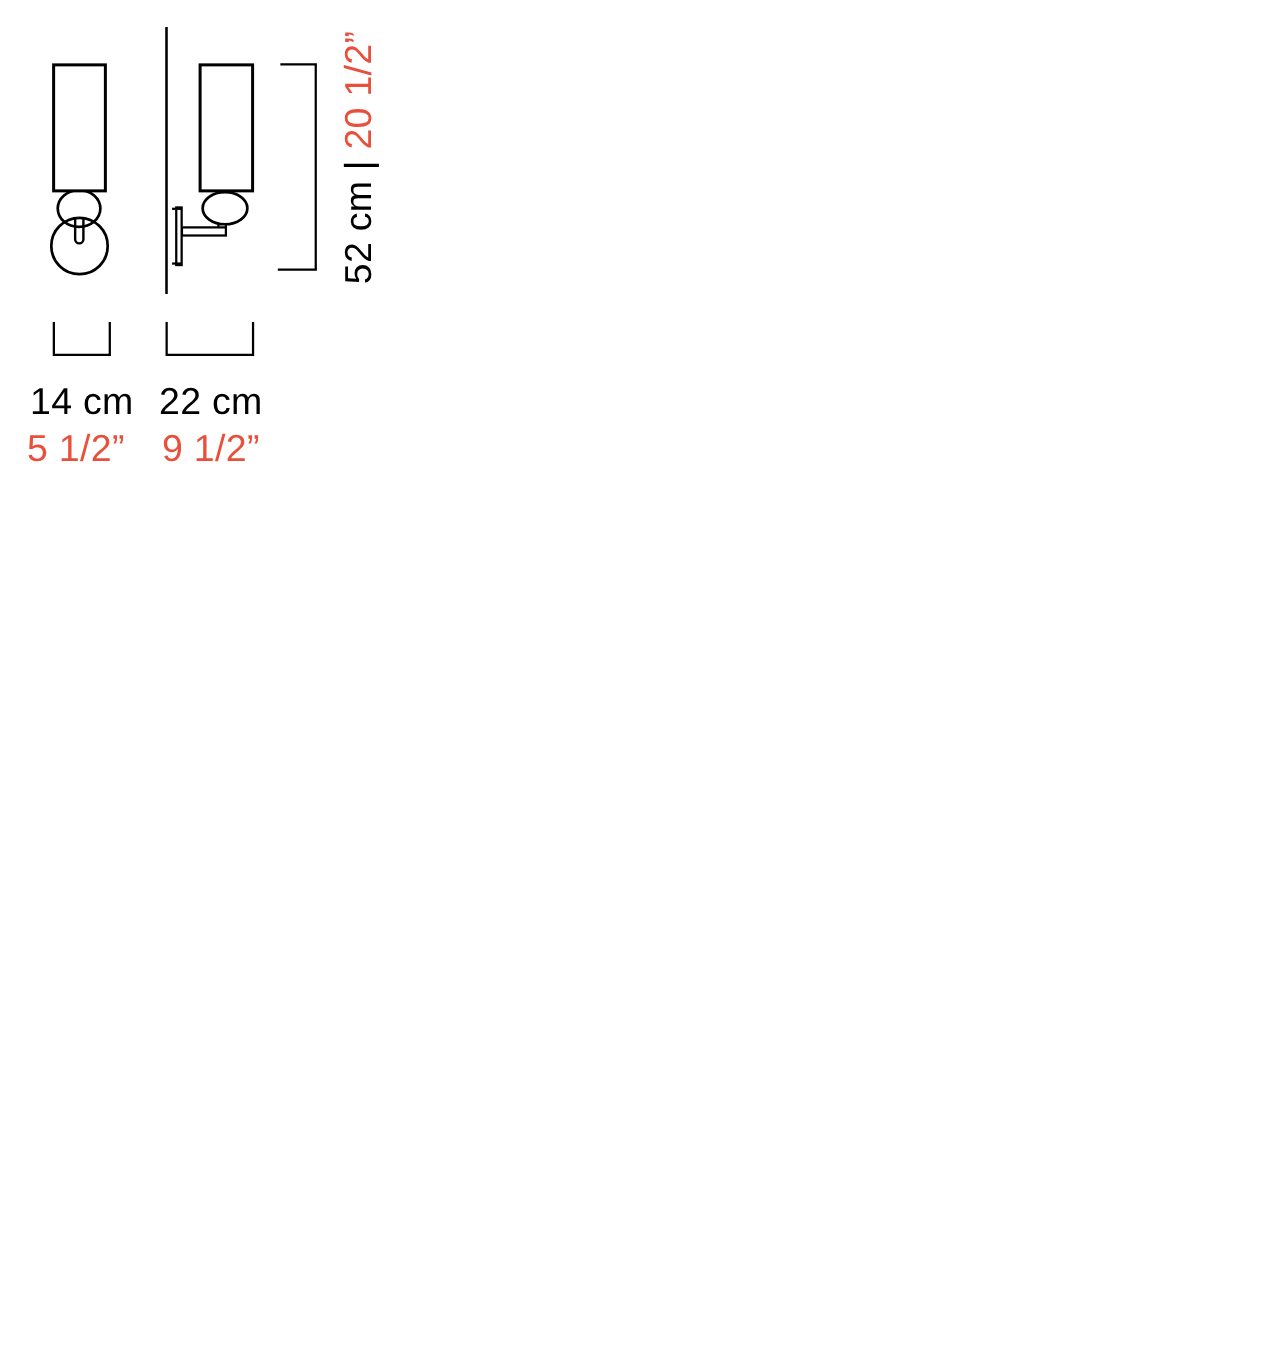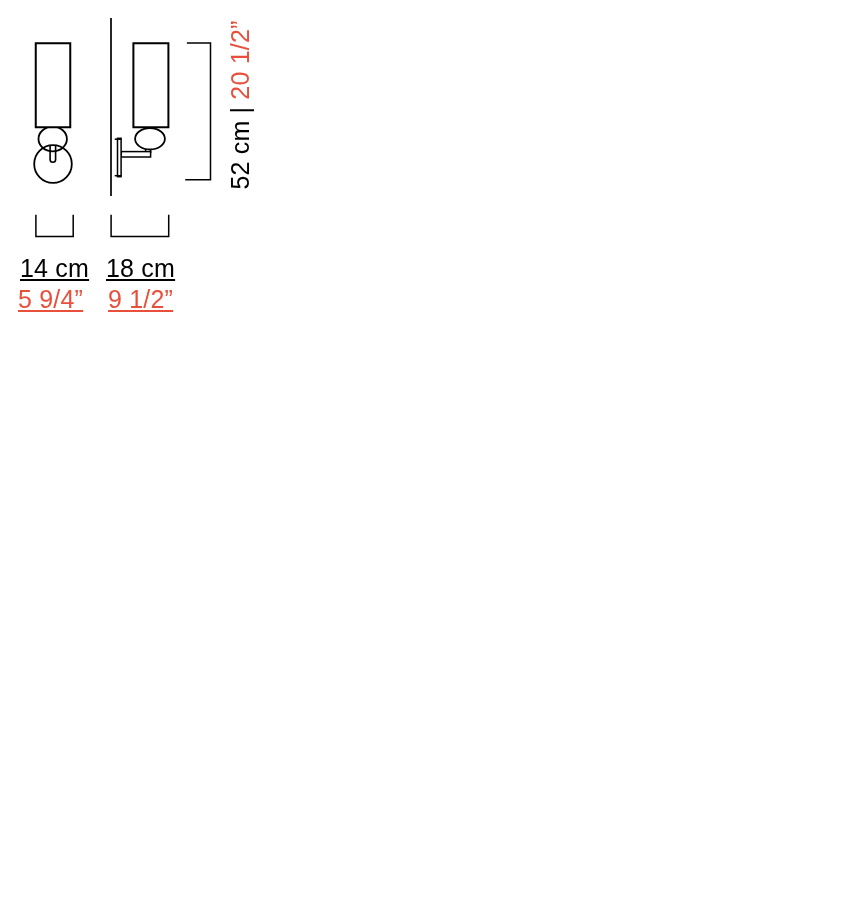--- a/index.html
+++ b/index.html
@@ -14,21 +14,20 @@
   .drawing-svg { position: absolute; left: 0; top: 0; }
   .ln  { stroke: var(--line, #000); fill: none; }
   .lnf { stroke: var(--line, #000); fill: #fff; }
   .dim {
     position: absolute;
     font-size: 25px;
     line-height: 1;
     white-space: nowrap;
     color: var(--metric, #000);
     letter-spacing: 0.2px;
-    text-decoration: underline;
   }
   .imperial { color: var(--accent, #e8503c); }
   .height-label {
     position: absolute;
     left: 240px;
     top: 105px;
     transform: translate(-50%, -50%) rotate(-90deg);
     white-space: nowrap;
     font-size: 25px;
     line-height: 1;
@@ -65,19 +64,19 @@
     <path class="ln" d="M186.9 42.9 H210.5 V179.7 H185.2" stroke-width="1.5"></path>
 
     <path class="ln" d="M35.9 214.7 V236.5 H73.2 V214.7" stroke-width="1.5"></path>
     <path class="ln" d="M111.1 214.7 V236.5 H168.7 V214.7" stroke-width="1.5"></path>
   </svg>
 
   <div class="height-label"><span>52 cm</span><span class="sep">|</span><span class="imperial">20 1/2”</span></div>
 
   <div class="dim" style="left:20px; top:256px">14 cm</div>
 
-  <div class="dim" style="left:106px; top:256px">18 cm</div>
+  <div class="dim" style="left:106px; top:256px">22 cm</div>
 
-  <div class="dim imperial" style="left:18px; top:287px">5 9/4”</div>
+  <div class="dim imperial" style="left:18px; top:287px">5 1/2”</div>
 
   <div class="dim imperial" style="left:108px; top:287px">9 1/2”</div>
 
 </div>
 
 </body></html>

